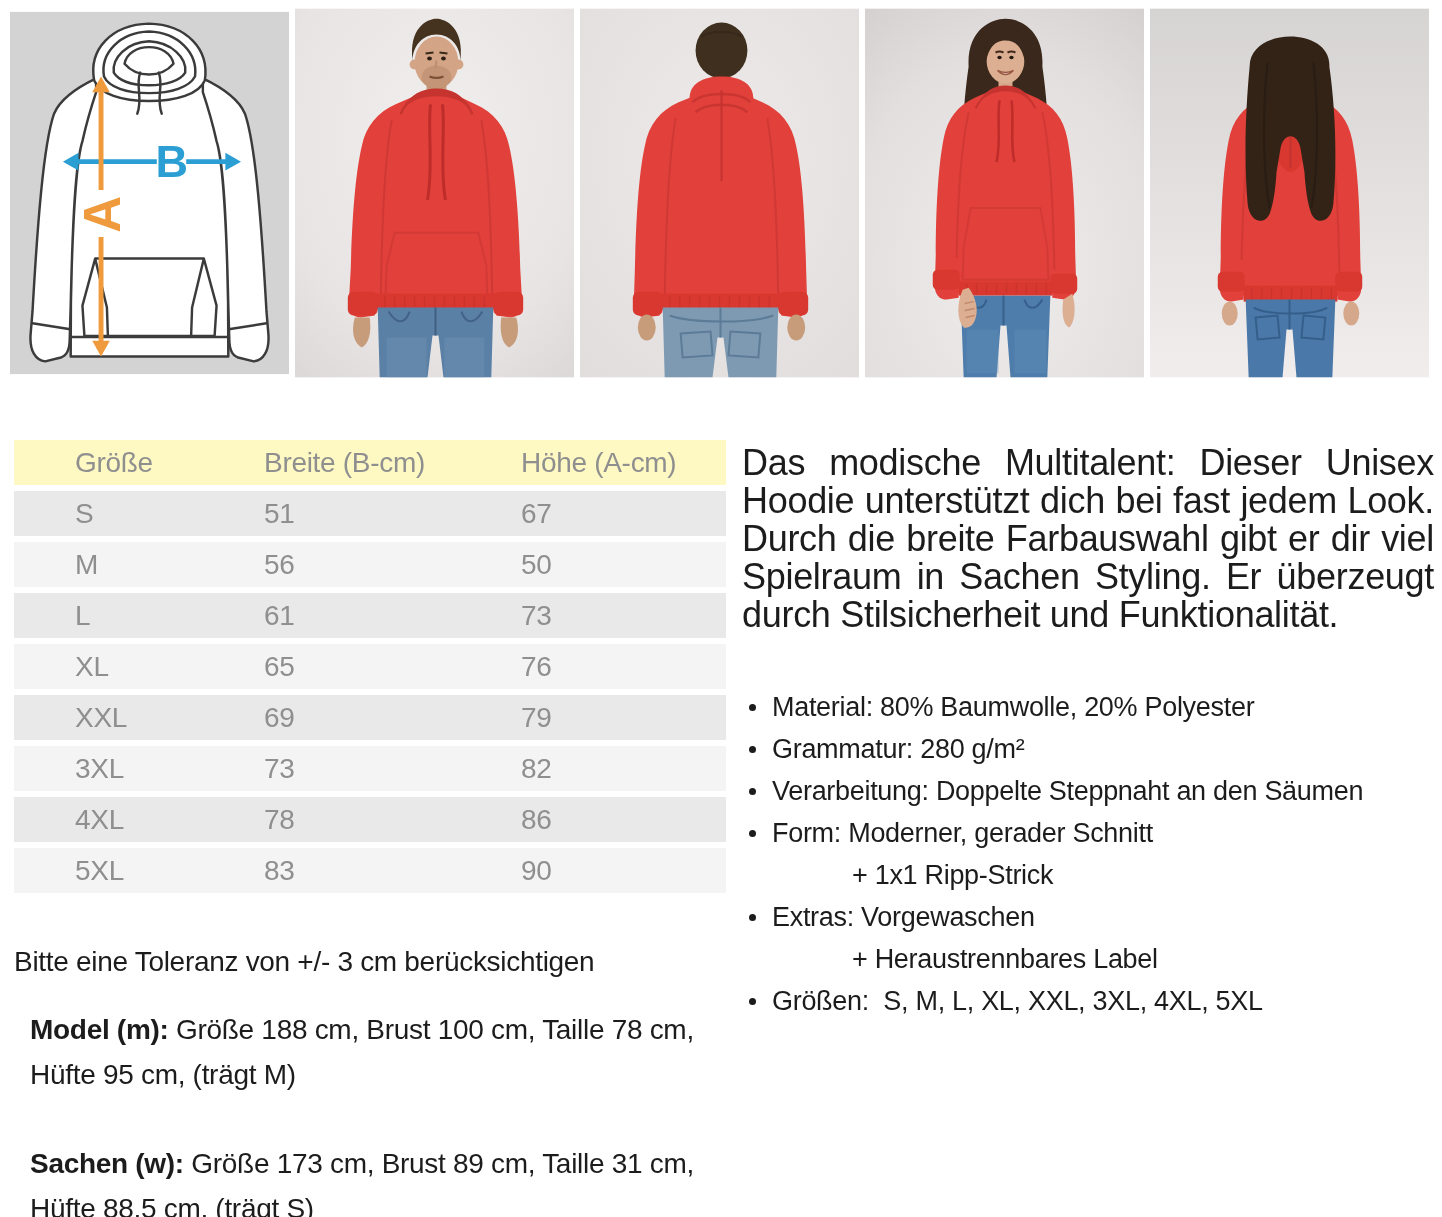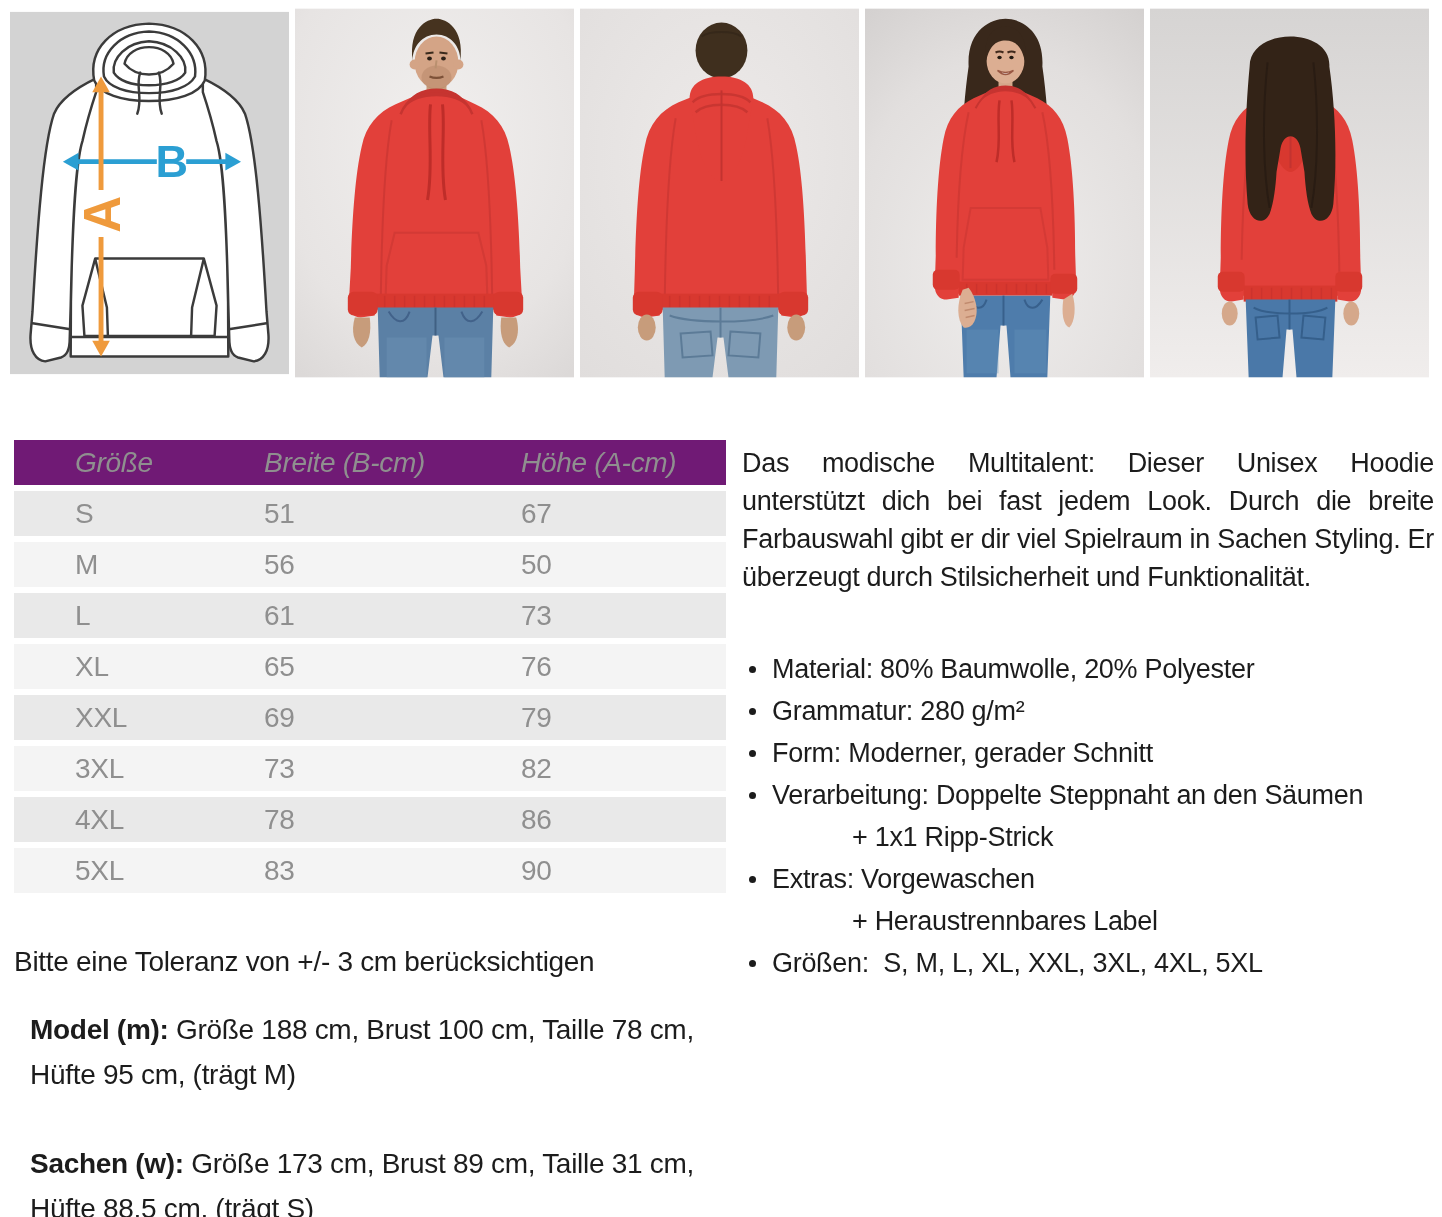--- a/index.html
+++ b/index.html
@@ -14,31 +14,31 @@
   .tile svg{display:block;width:100%;height:100%;}
   
   .left-col{position:absolute;left:14px;top:434px;width:712px;}
   table.sizes{width:712px;border-collapse:separate;border-spacing:0 6px;
     font-size:28px;color:#8f8f8f;}
   table.sizes th,table.sizes td{font-weight:normal;text-align:left;height:45px;
     vertical-align:middle;padding:0;}
   table.sizes th:first-child,table.sizes td:first-child{padding-left:61px;width:189px;}
   table.sizes th:nth-child(2),table.sizes td:nth-child(2){width:257px;}
   table.sizes th:nth-child(3),table.sizes td:nth-child(3){width:205px;margin-top:24px;}
-  table.sizes thead tr{background:#701a75;font-style:italic;}
+  table.sizes thead tr{background:#fef9c3;}
   table.sizes tbody tr:nth-child(odd){background:#e9e9e9;}
   table.sizes tbody tr:nth-child(even){background:#f4f4f4;}
   .tolerance{margin:46px 0 0 0;font-size:28px;line-height:34px;}
   .model-block{font-size:28px;line-height:45px;margin:16px;}
   .model-m{margin-top:28px;}
   .model-w{margin-top:44px;}
   .model-block b{font-weight:bold;}
   
   .right-col{position:absolute;left:742px;top:444px;width:692px;}
-  .intro{margin:0;font-size:27px;line-height:38px;text-align:justify;}
+  .intro{margin:0;font-size:36px;line-height:38px;text-align:justify;}
   ul.features{margin:58px 0 0 0;padding:0;list-style:none;font-size:27px;}
   ul.features li{position:relative;padding-left:30px;margin-bottom:11px;
     line-height:31px;white-space:pre-wrap;}
   ul.features li.dot::before{content:"";position:absolute;left:7px;top:12px;
     width:7px;height:7px;border-radius:50%;background:#1c1c1c;}
   ul.features li.cont{padding-left:110px;}
   svg text{font-family:"Liberation Sans", sans-serif;font-weight:bold;}
 </style>
 </head>
 <body>
@@ -281,20 +281,20 @@
   <p class="model-block model-m"><b>Model (m):</b> <span>Größe 188 cm, Brust 100 cm, Taille 78 cm,</span><br><span>Hüfte 95 cm, (trägt M)</span></p>
 
   <p class="model-block model-w"><b>Sachen (w):</b> <span>Größe 173 cm, Brust 89 cm, Taille 31 cm,</span><br><span>Hüfte 88,5 cm, (trägt S)</span></p>
 </div>
 
 <div class="right-col">
   <p class="intro">Das modische Multitalent: Dieser Unisex Hoodie unterstützt dich bei fast jedem Look. Durch die breite Farbauswahl gibt er dir viel Spielraum in Sachen Styling. Er überzeugt durch Stilsicherheit und Funktionalität.</p>
   <ul class="features">
     <li class="dot">Material: 80% Baumwolle, 20% Polyester</li>
     <li class="dot">Grammatur: 280 g/m²</li>
+    <li class="dot">Verarbeitung: Doppelte Steppnaht an den Säumen</li>
     <li class="dot">Form: Moderner, gerader Schnitt</li>
-    <li class="dot">Verarbeitung: Doppelte Steppnaht an den Säumen</li>
     <li class="cont">+ 1x1 Ripp-Strick</li>
     <li class="dot">Extras: Vorgewaschen</li>
     <li class="cont">+ Heraustrennbares Label</li>
     <li class="dot">Größen:  S, M, L, XL, XXL, 3XL, 4XL, 5XL</li>
   </ul>
 </div>
 
 </body></html>

